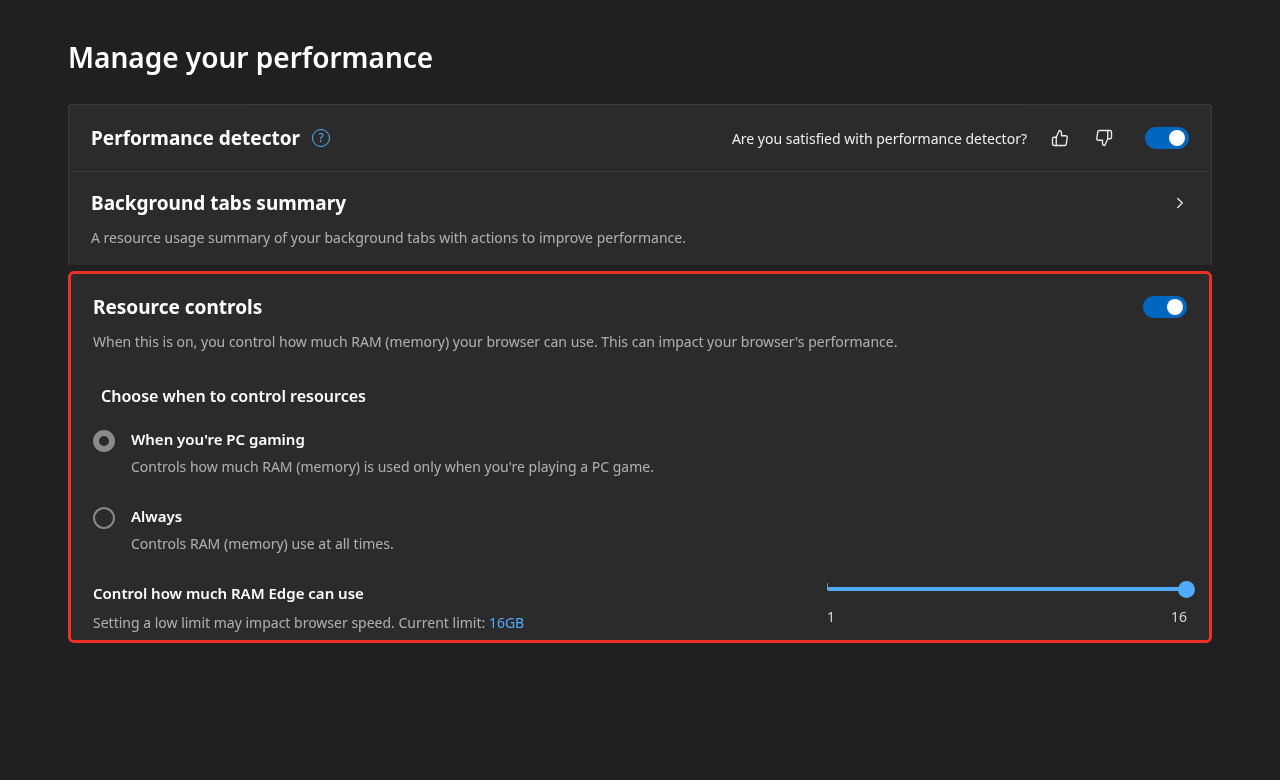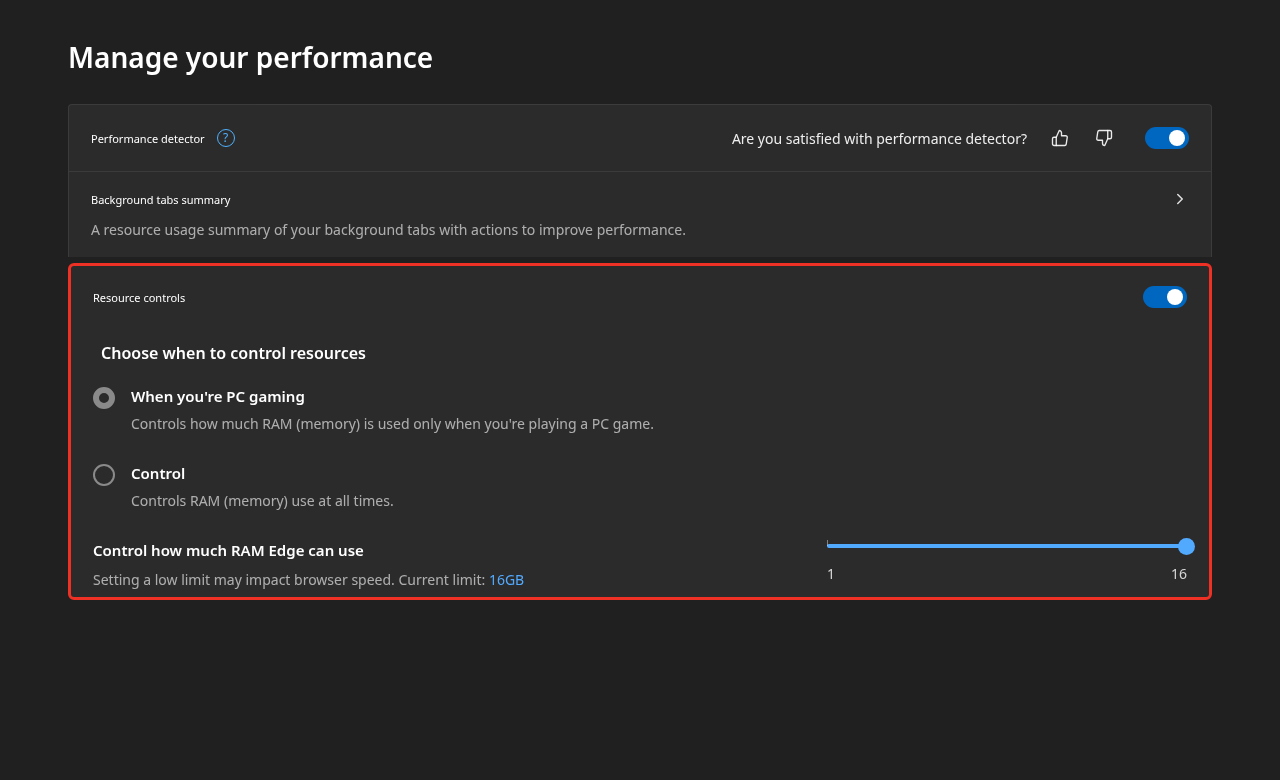--- a/index.html
+++ b/index.html
@@ -30,22 +30,22 @@
     background: #2b2b2b;
     border: 1px solid rgba(255,255,255,0.08);
     border-radius: 4px;
     padding: 18px 22px 18px 22px;
   }
   .card-top-row {
     display: flex;
     align-items: center;
   }
   .card-title {
-    font-size: 11px;
-    font-weight: 400;
+    font-size: 19px;
+    font-weight: 700;
     color: #ffffff;
   }
   .card-desc {
     color: rgba(255,255,255,0.62);
     font-size: 14px;
     margin-top: 12px;
   }
   .help-icon {
     width:18px;height:18px;
     border:1.5px solid #4eb1ff;
@@ -186,35 +186,36 @@
     </div>
 
     <div class="highlight-box">
       <div class="card-top-row">
         <span class="card-title">Resource controls</span>
         <span class="spacer"></span>
         <span class="toggle">
             <span class="knob"></span>
           </span>
       </div>
+      <div class="card-desc">When this is on, you control how much RAM (memory) your browser can use. This can impact your browser's performance.</div>
 
       <div class="sub-heading">Choose when to control resources</div>
 
       <div class="radio-row">
         <span class="radio-outer"></span>
         <div class="radio-text">
           <div class="opt-title">When you're PC gaming</div>
           <div class="opt-desc">Controls how much RAM (memory) is used only when you're playing a PC game.</div>
         </div>
       </div>
 
       <div class="radio-row">
         <span class="radio-outer unselected"></span>
         <div class="radio-text">
-          <div class="opt-title">Control</div>
+          <div class="opt-title">Always</div>
           <div class="opt-desc">Controls RAM (memory) use at all times.</div>
         </div>
       </div>
 
       <div class="slider-row">
         <div class="slider-labels" style="flex:1;">
           <div class="slider-title">Control how much RAM Edge can use</div>
           <div class="slider-desc">
             <span>Setting a low limit may impact browser speed. Current limit: </span><span class="limit-link">16GB</span>
           </div>

